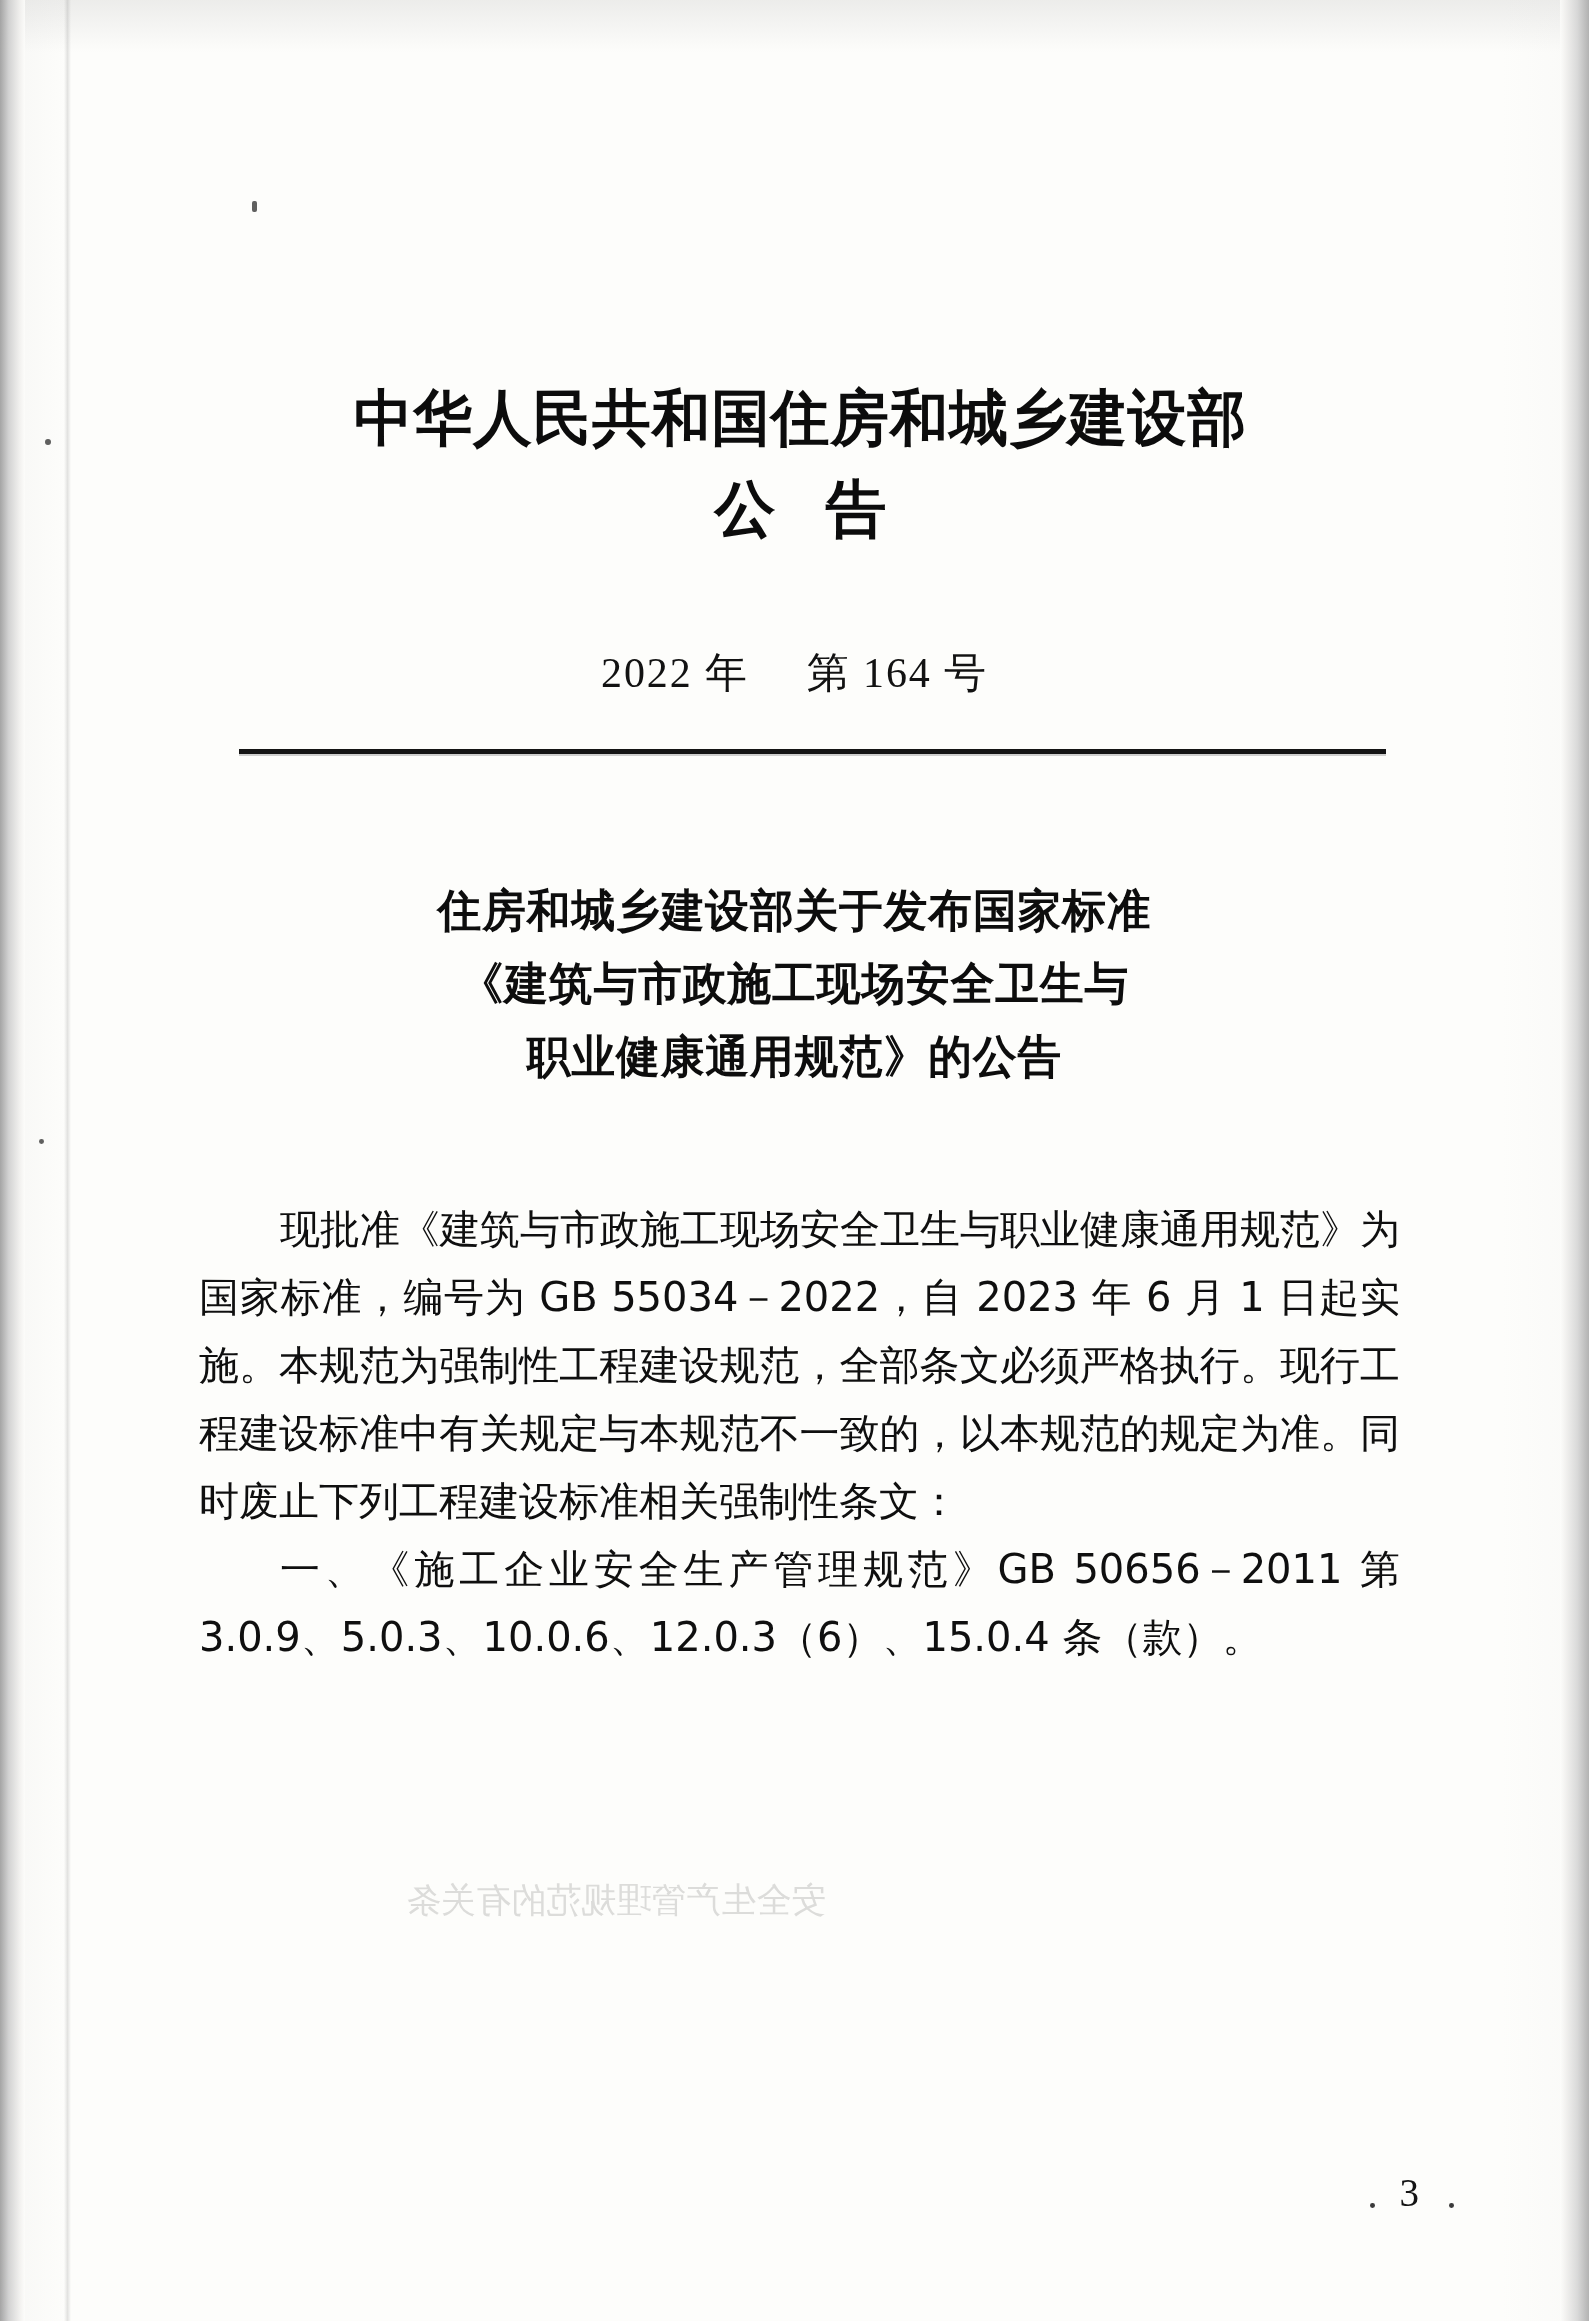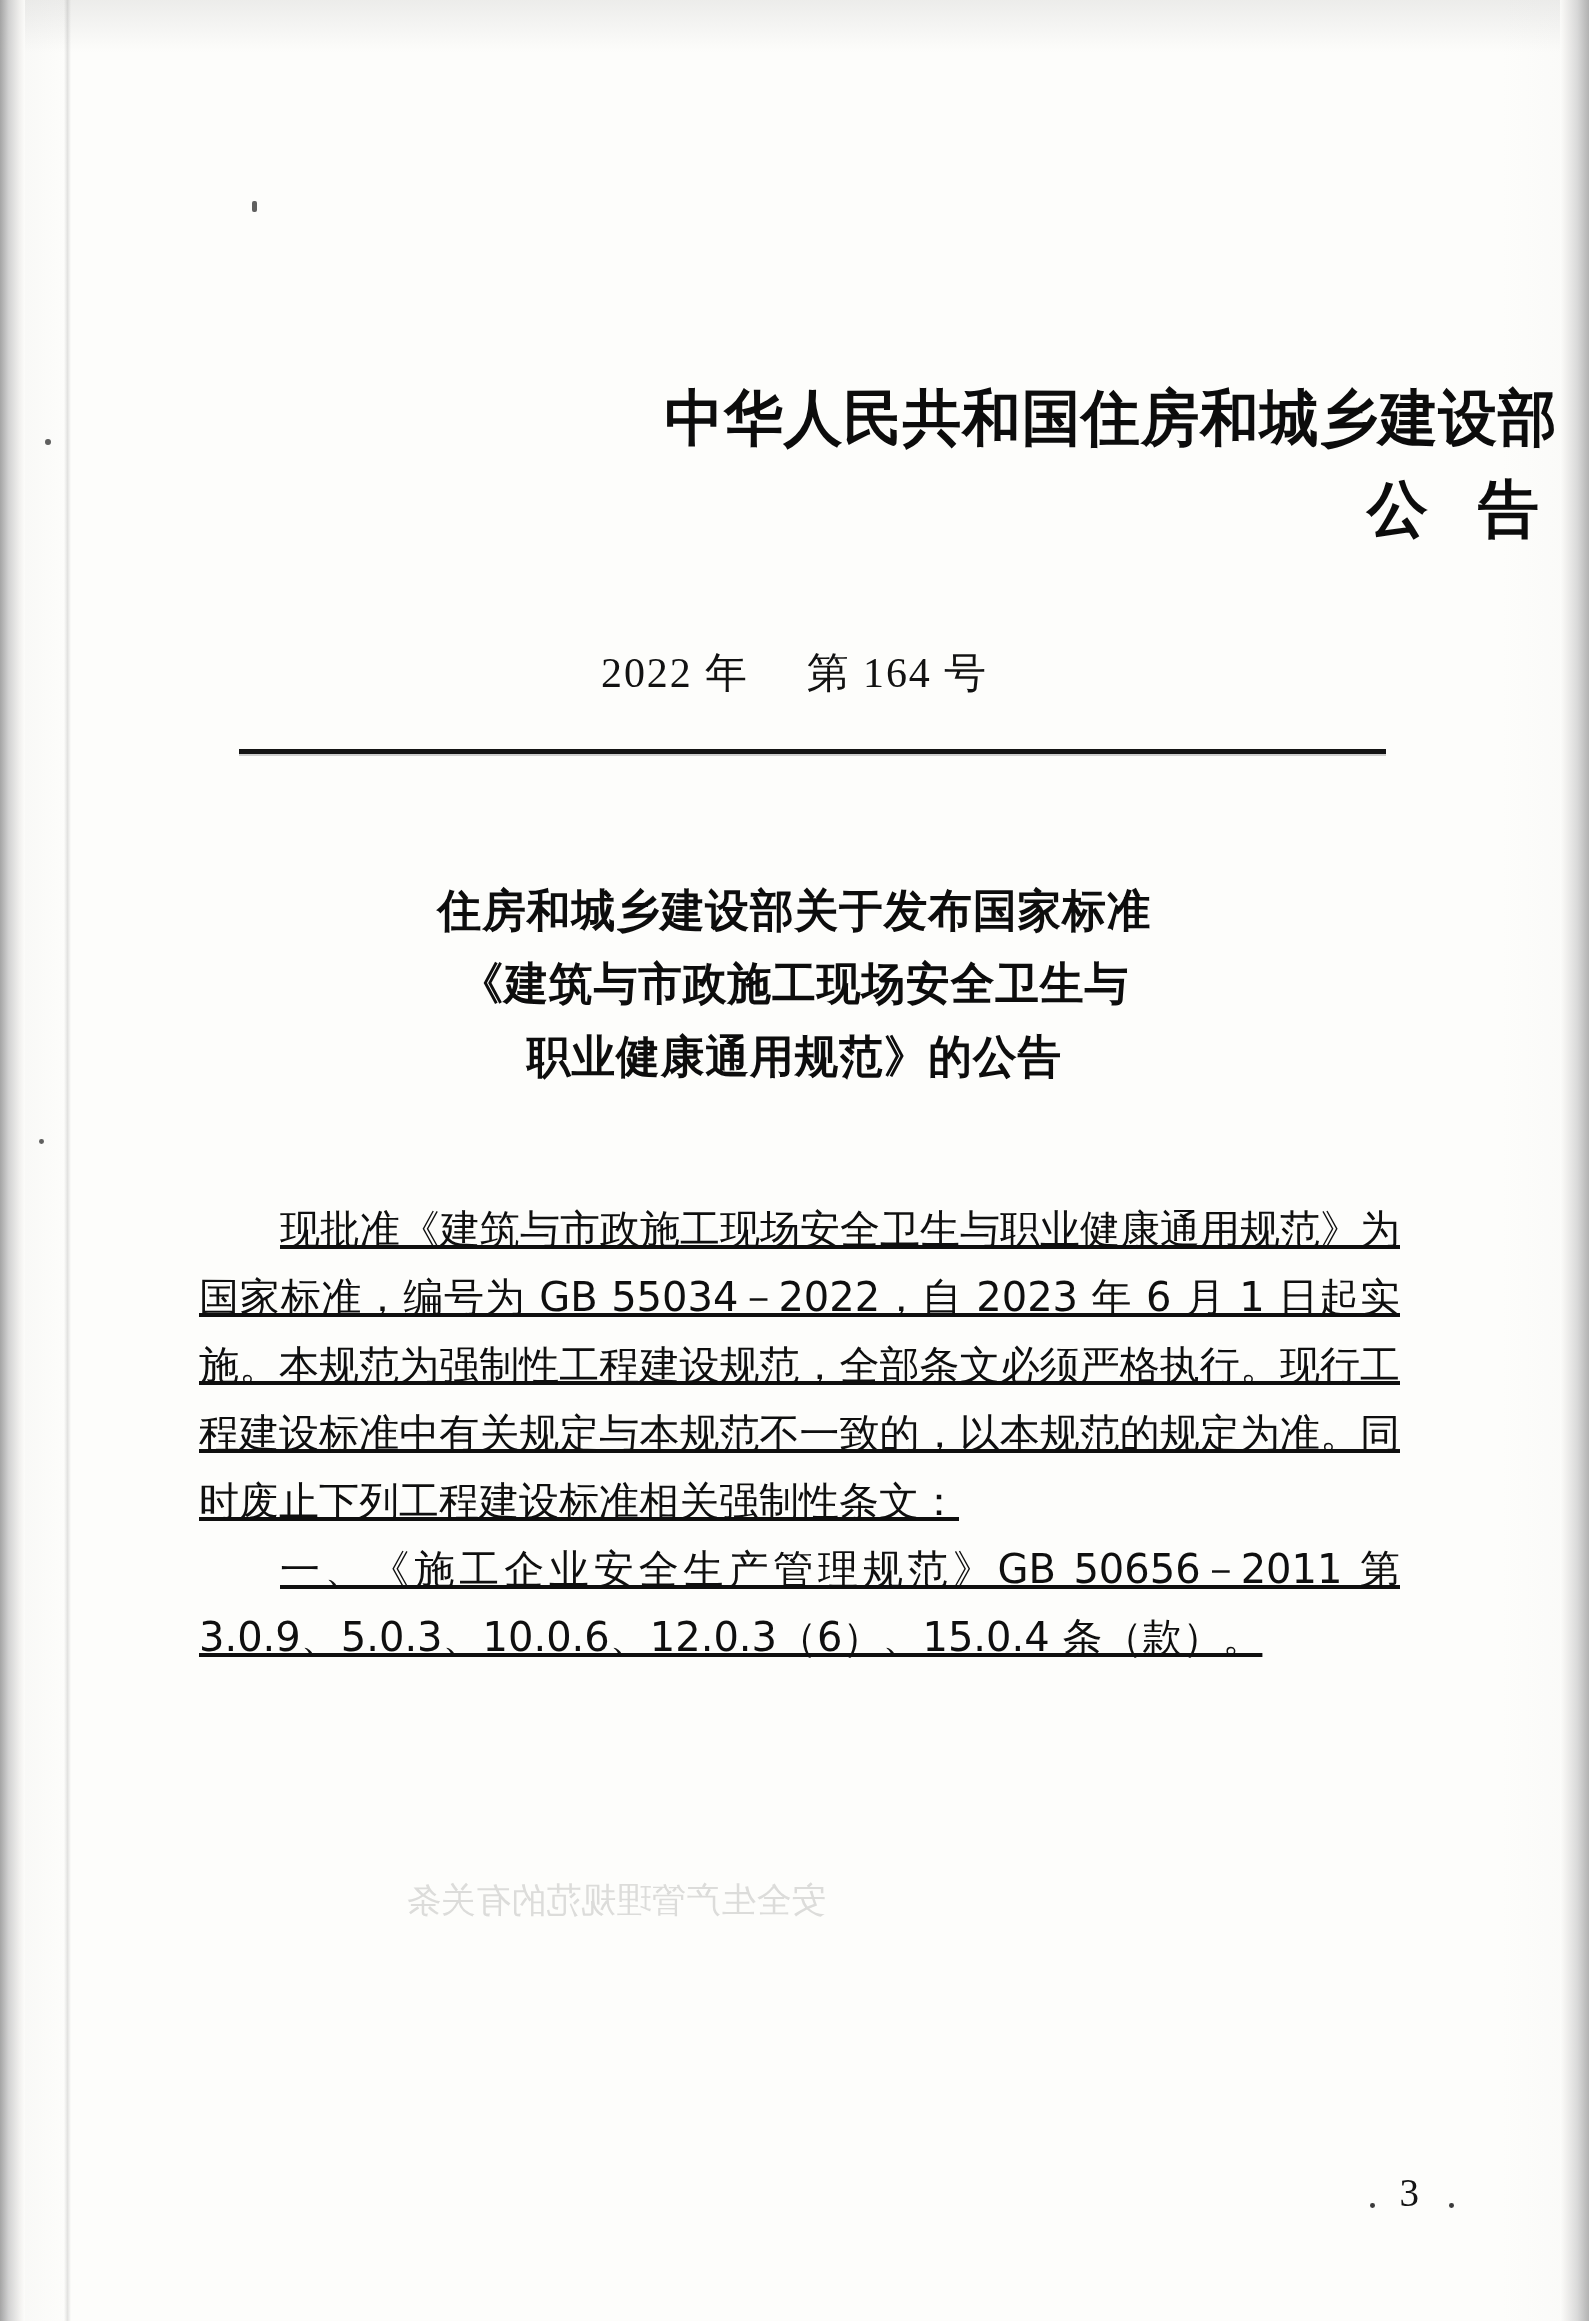--- a/index.html
+++ b/index.html
@@ -44,21 +44,21 @@
     background: #2b2b2b;
     border-radius: 50%;
     opacity: .75;
   }
 
   
   .masthead {
     position: absolute;
     left: 12px; right: 0;
     top: 386px;
-    text-align: right;
+    text-align: center;
   }
   .masthead .org {
     font-family: "DejaVu Serif", "Liberation Serif", serif;
     font-weight: bold;
     font-size: 61px;
     letter-spacing: 1px;
     line-height: 1.05;
     transform: scaleX(0.96);
     color: #0c0c0c;
   }
@@ -125,21 +125,20 @@
     font-size: 40px;
     line-height: 68px;
     color: #0f0f0f;
     letter-spacing: 0px;
   }
   .body p {
     margin: 0;
     text-align: justify;
     text-justify: inter-character;
     text-indent: 81px;
-    text-decoration: underline;
   }
 
   
   .page-no {
     position: absolute;
     right: 170px;
     top: 2170px;
     font-family: "Liberation Serif", "DejaVu Serif", serif;
     font-size: 39px;
     color: #141414;

